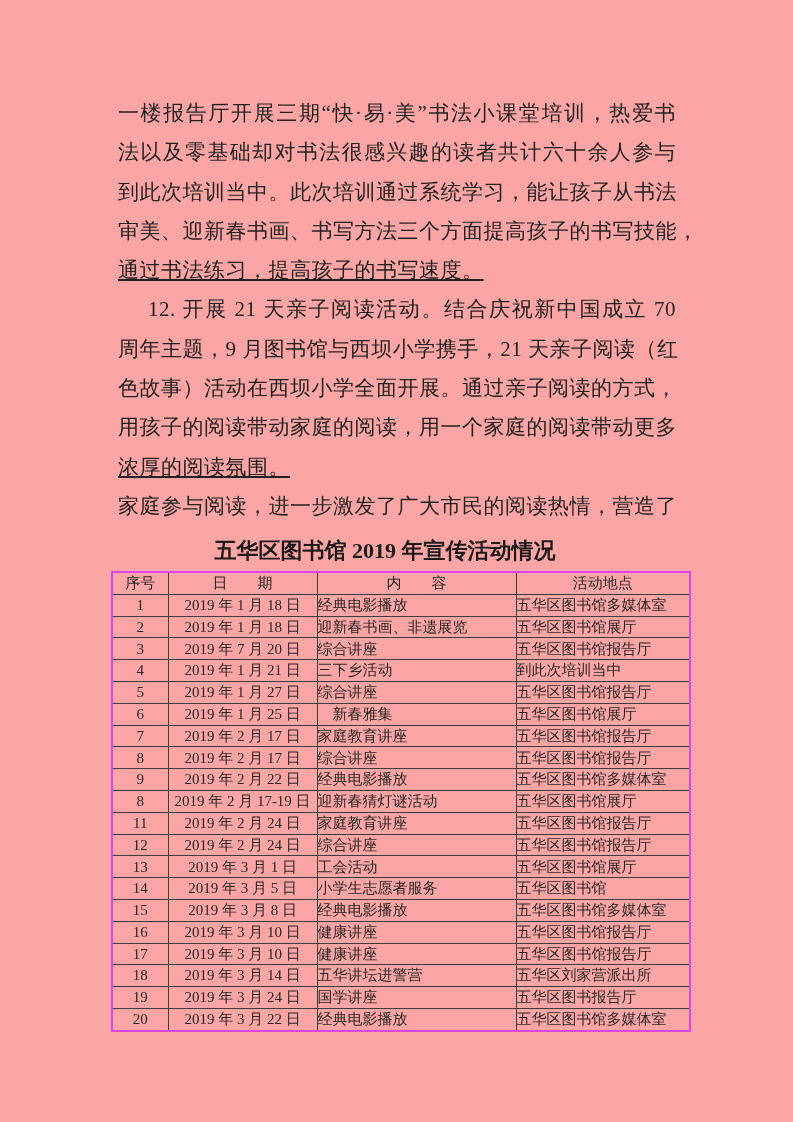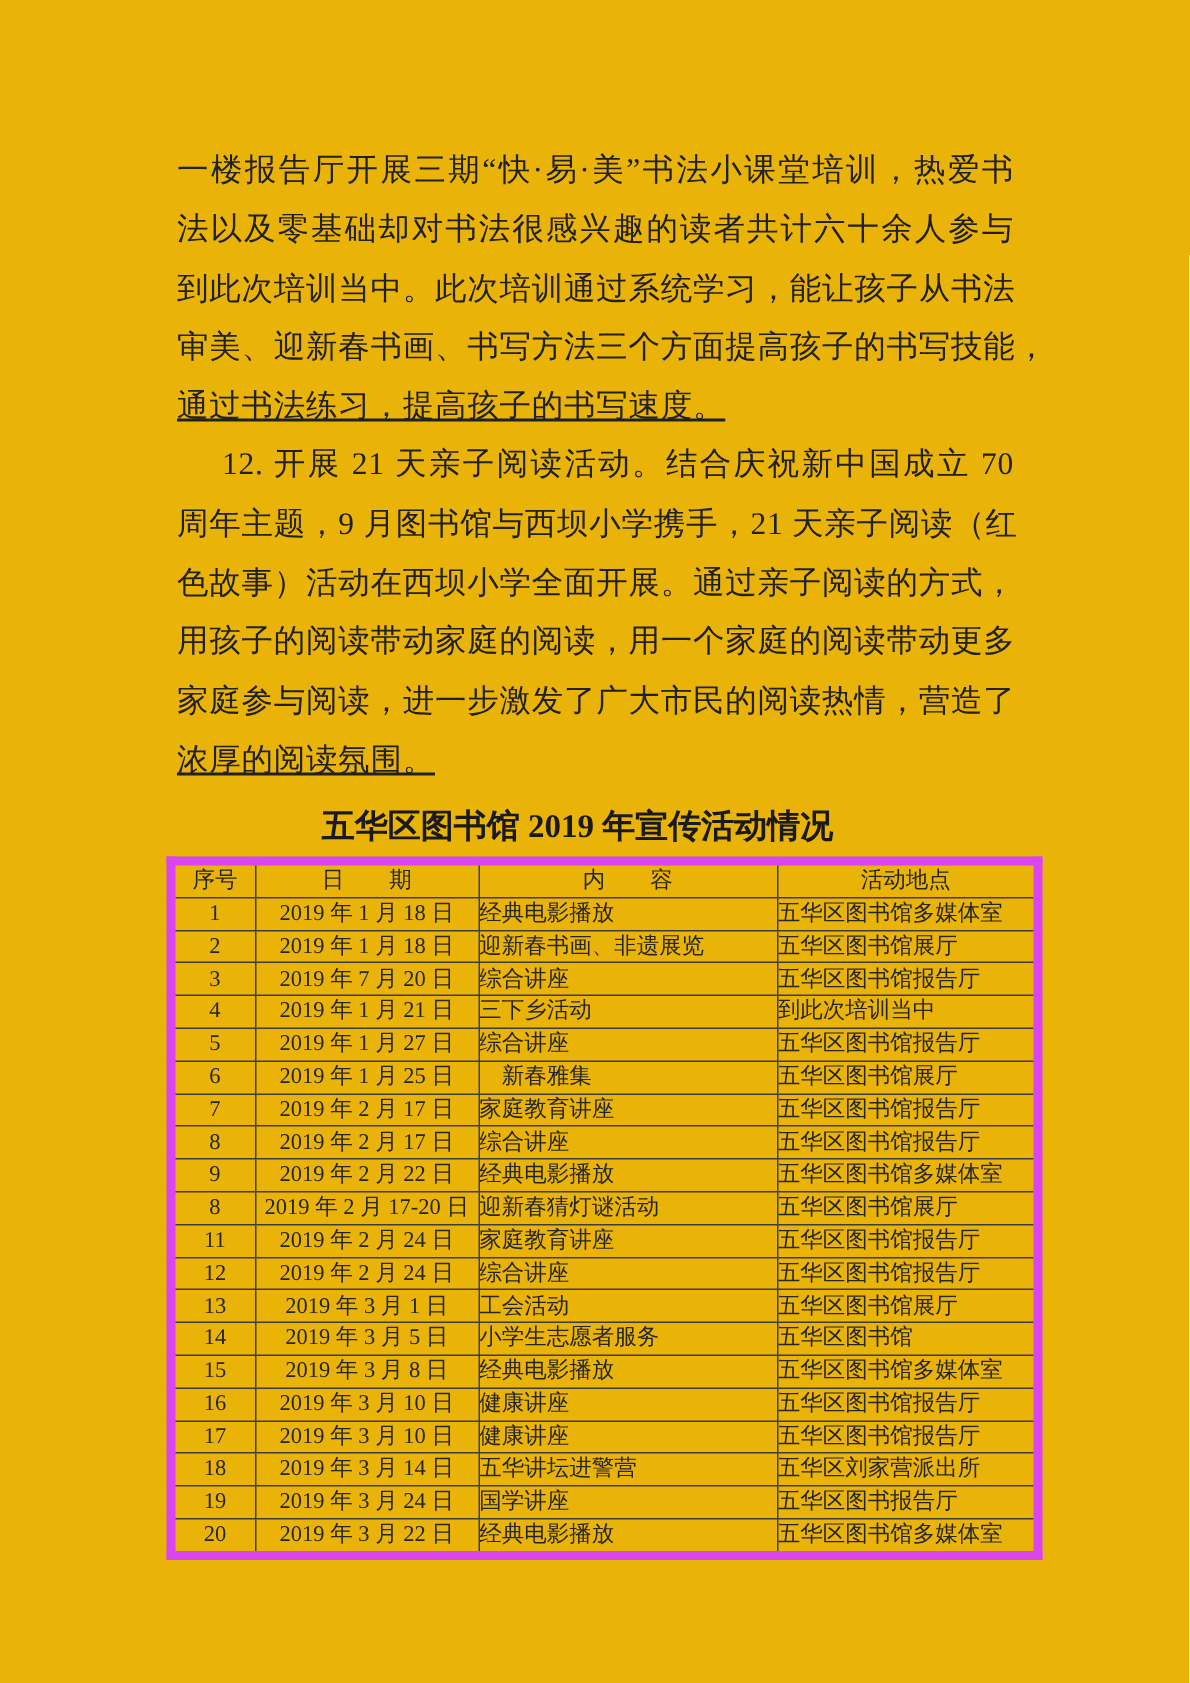--- a/index.html
+++ b/index.html
@@ -4,21 +4,21 @@
 <style>
   html, body {
     margin: 0;
     padding: 0;
     background: #ffffff;
   }
   .page {
     position: relative;
     width: 793px;
     height: 1122px;
-    background: #eab308;
+    background: #fca5a5;
     overflow: hidden;
     font-family: "Liberation Serif", "DejaVu Serif", serif;
     color: #212121;
   }
   .doc-body {
     position: absolute;
     left: 118px;
     top: 94px;
     width: 558px;
   }
@@ -45,21 +45,21 @@
     font-weight: bold;
     color: #1a1a1a;
   }
   table.activity-table {
     position: absolute;
     left: 111px;
     top: 571px;
     width: 578px;
     border-collapse: collapse;
     table-layout: fixed;
-    border: 6px solid #d946ef;
+    border: 2px solid #d946ef;
   }
   .activity-table th, .activity-table td {
     border: 1px solid #3d3d3d;
     font-size: 15px;
     font-weight: normal;
     height: 20.8px;
     padding: 0;
     line-height: 1.1;
     overflow: hidden;
     white-space: nowrap;
@@ -81,22 +81,22 @@
         <div class="line">法以及零基础却对书法很感兴趣的读者共计六十余人参与</div>
         <div class="line">到此次培训当中。此次培训通过系统学习，能让孩子从书法</div>
         <div class="line">审美、迎新春书画、书写方法三个方面提高孩子的书写技能，</div>
         <div class="line last">通过书法练习，提高孩子的书写速度。</div>
       </div>
       <div class="para">
         <div class="line" style="text-indent: 30px;">12. 开展 21 天亲子阅读活动。结合庆祝新中国成立 70</div>
         <div class="line">周年主题，9 月图书馆与西坝小学携手，21 天亲子阅读（红</div>
         <div class="line">色故事）活动在西坝小学全面开展。通过亲子阅读的方式，</div>
         <div class="line">用孩子的阅读带动家庭的阅读，用一个家庭的阅读带动更多</div>
+        <div class="line last">浓厚的阅读氛围。</div>
         <div class="line">家庭参与阅读，进一步激发了广大市民的阅读热情，营造了</div>
-        <div class="line last">浓厚的阅读氛围。</div>
       </div>
     </div>
 
   <div class="table-title">五华区图书馆 2019 年宣传活动情况</div>
 
   <table class="activity-table">
     <colgroup>
       <col style="width:56px">
       <col style="width:149px">
       <col style="width:199px">
@@ -160,21 +160,21 @@
           <td class="c-loc">五华区图书馆报告厅</td>
         </tr>
         <tr>
           <td class="c-idx">9</td>
           <td class="c-date">2019 年 2 月 22 日</td>
           <td class="c-content">经典电影播放</td>
           <td class="c-loc">五华区图书馆多媒体室</td>
         </tr>
         <tr>
           <td class="c-idx">8</td>
-          <td class="c-date">2019 年 2 月 17-20 日</td>
+          <td class="c-date">2019 年 2 月 17-19 日</td>
           <td class="c-content">迎新春猜灯谜活动</td>
           <td class="c-loc">五华区图书馆展厅</td>
         </tr>
         <tr>
           <td class="c-idx">11</td>
           <td class="c-date">2019 年 2 月 24 日</td>
           <td class="c-content">家庭教育讲座</td>
           <td class="c-loc">五华区图书馆报告厅</td>
         </tr>
         <tr>

